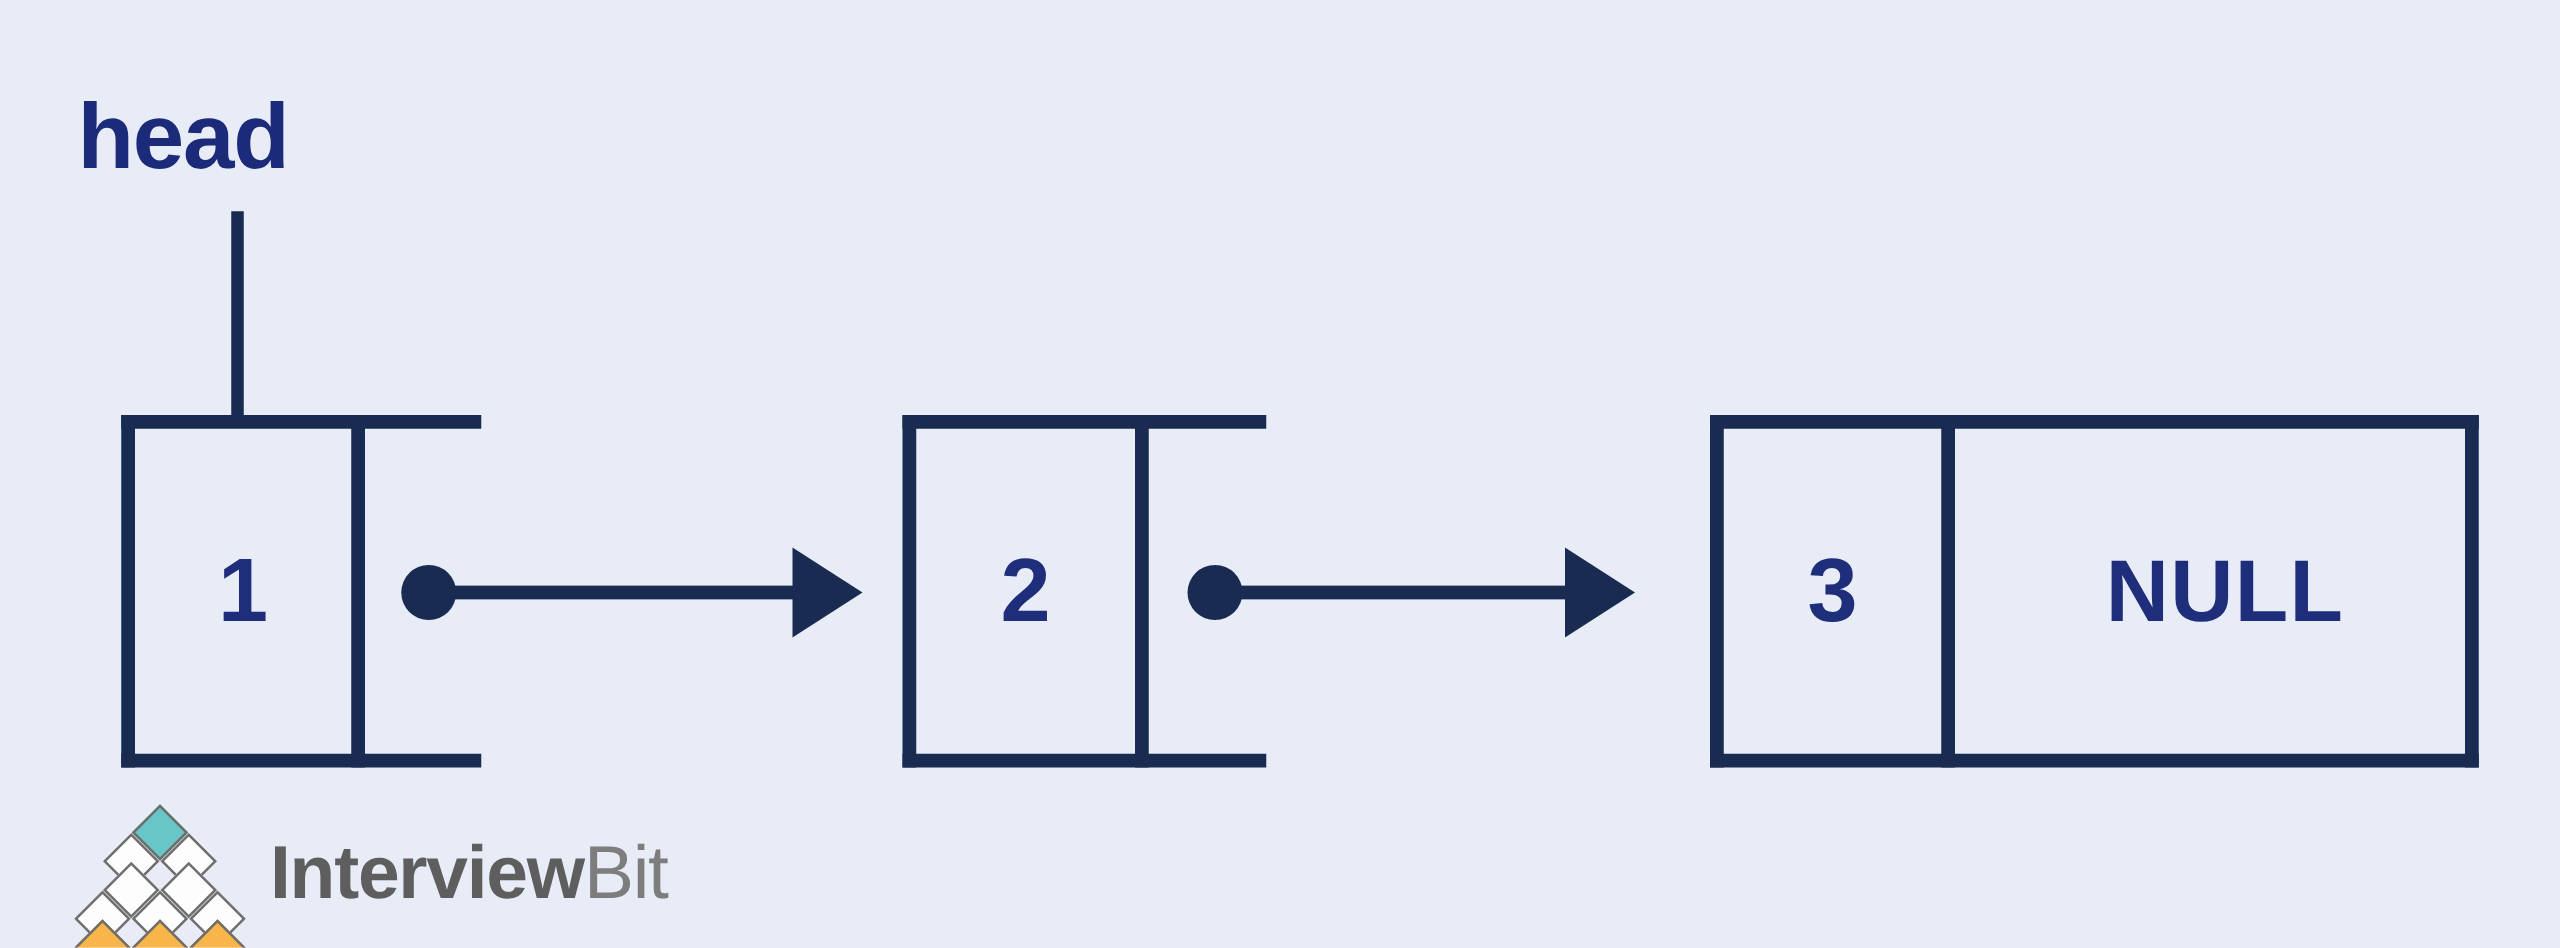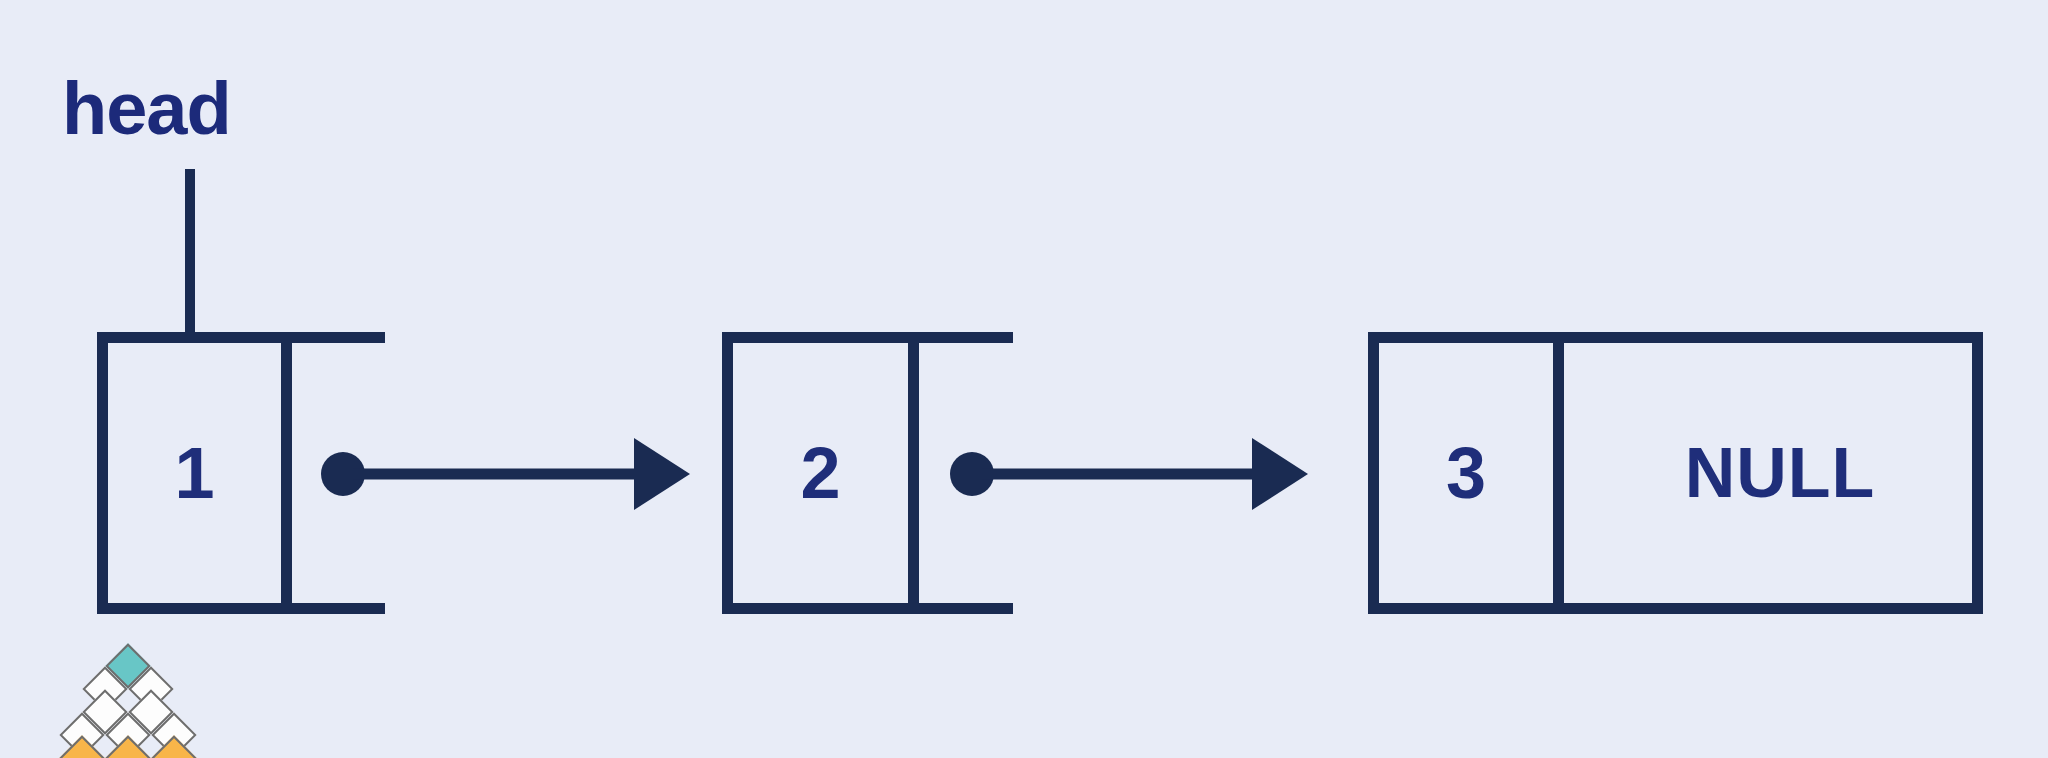--- a/index.html
+++ b/index.html
@@ -210,15 +210,18 @@
         <div class="dia orange" style="left: 100px; top: 92px;"></div>
         <div class="dia white" style="left: -15px; top: 115px;"></div>
         <div class="dia white" style="left: 31px; top: 115px;"></div>
         <div class="dia white" style="left: 77px; top: 115px;"></div>
         <div class="dia white" style="left: 123px; top: 115px;"></div>
         <div class="dia teal" style="left: -15px; top: 138px;"></div>
         <div class="dia teal" style="left: 31px; top: 138px;"></div>
         <div class="dia teal" style="left: 77px; top: 138px;"></div>
         <div class="dia teal" style="left: 123px; top: 138px;"></div>
       </div>
+    <div class="logo-text">
+      <span class="lt-strong">Interview</span><span class="lt-light">Bit</span>
+    </div>
   </div>
 
 </div>
 
 </body></html>

